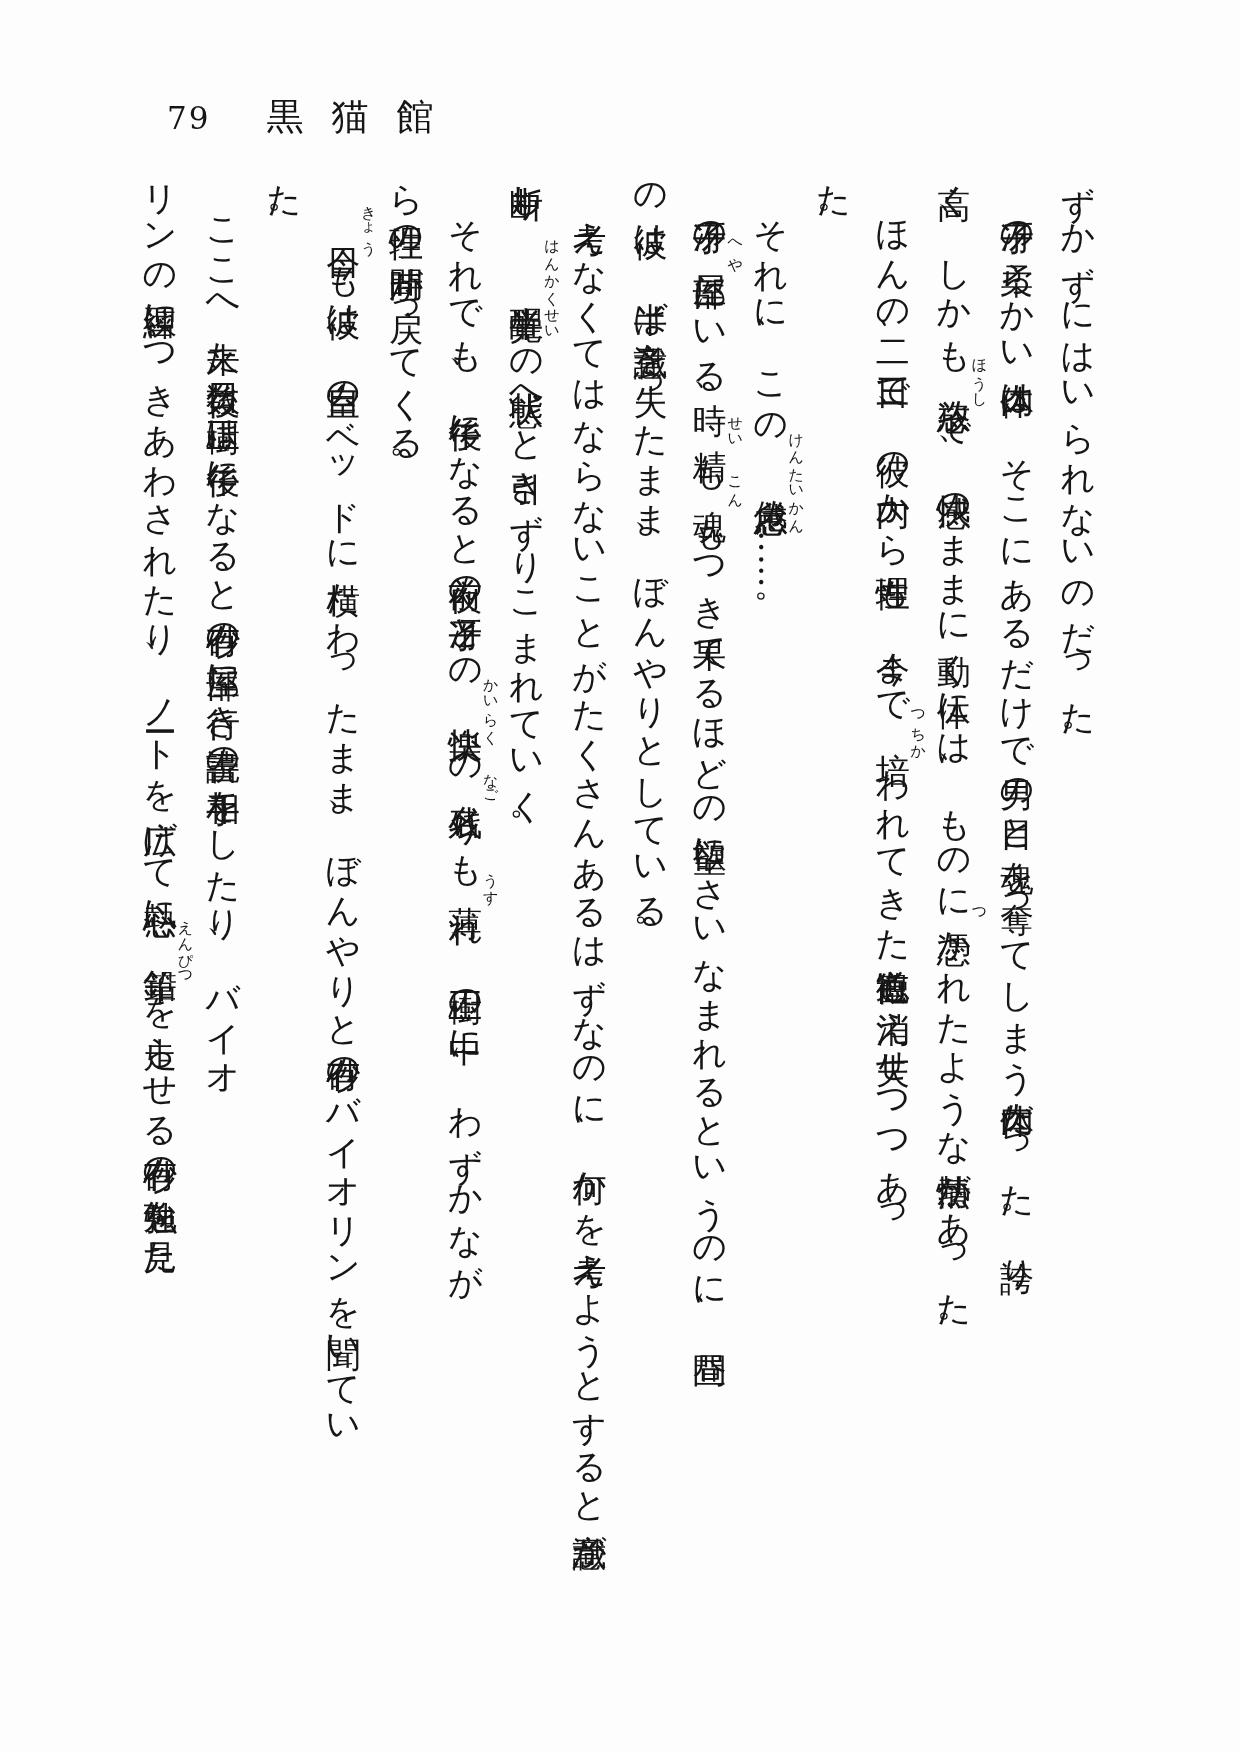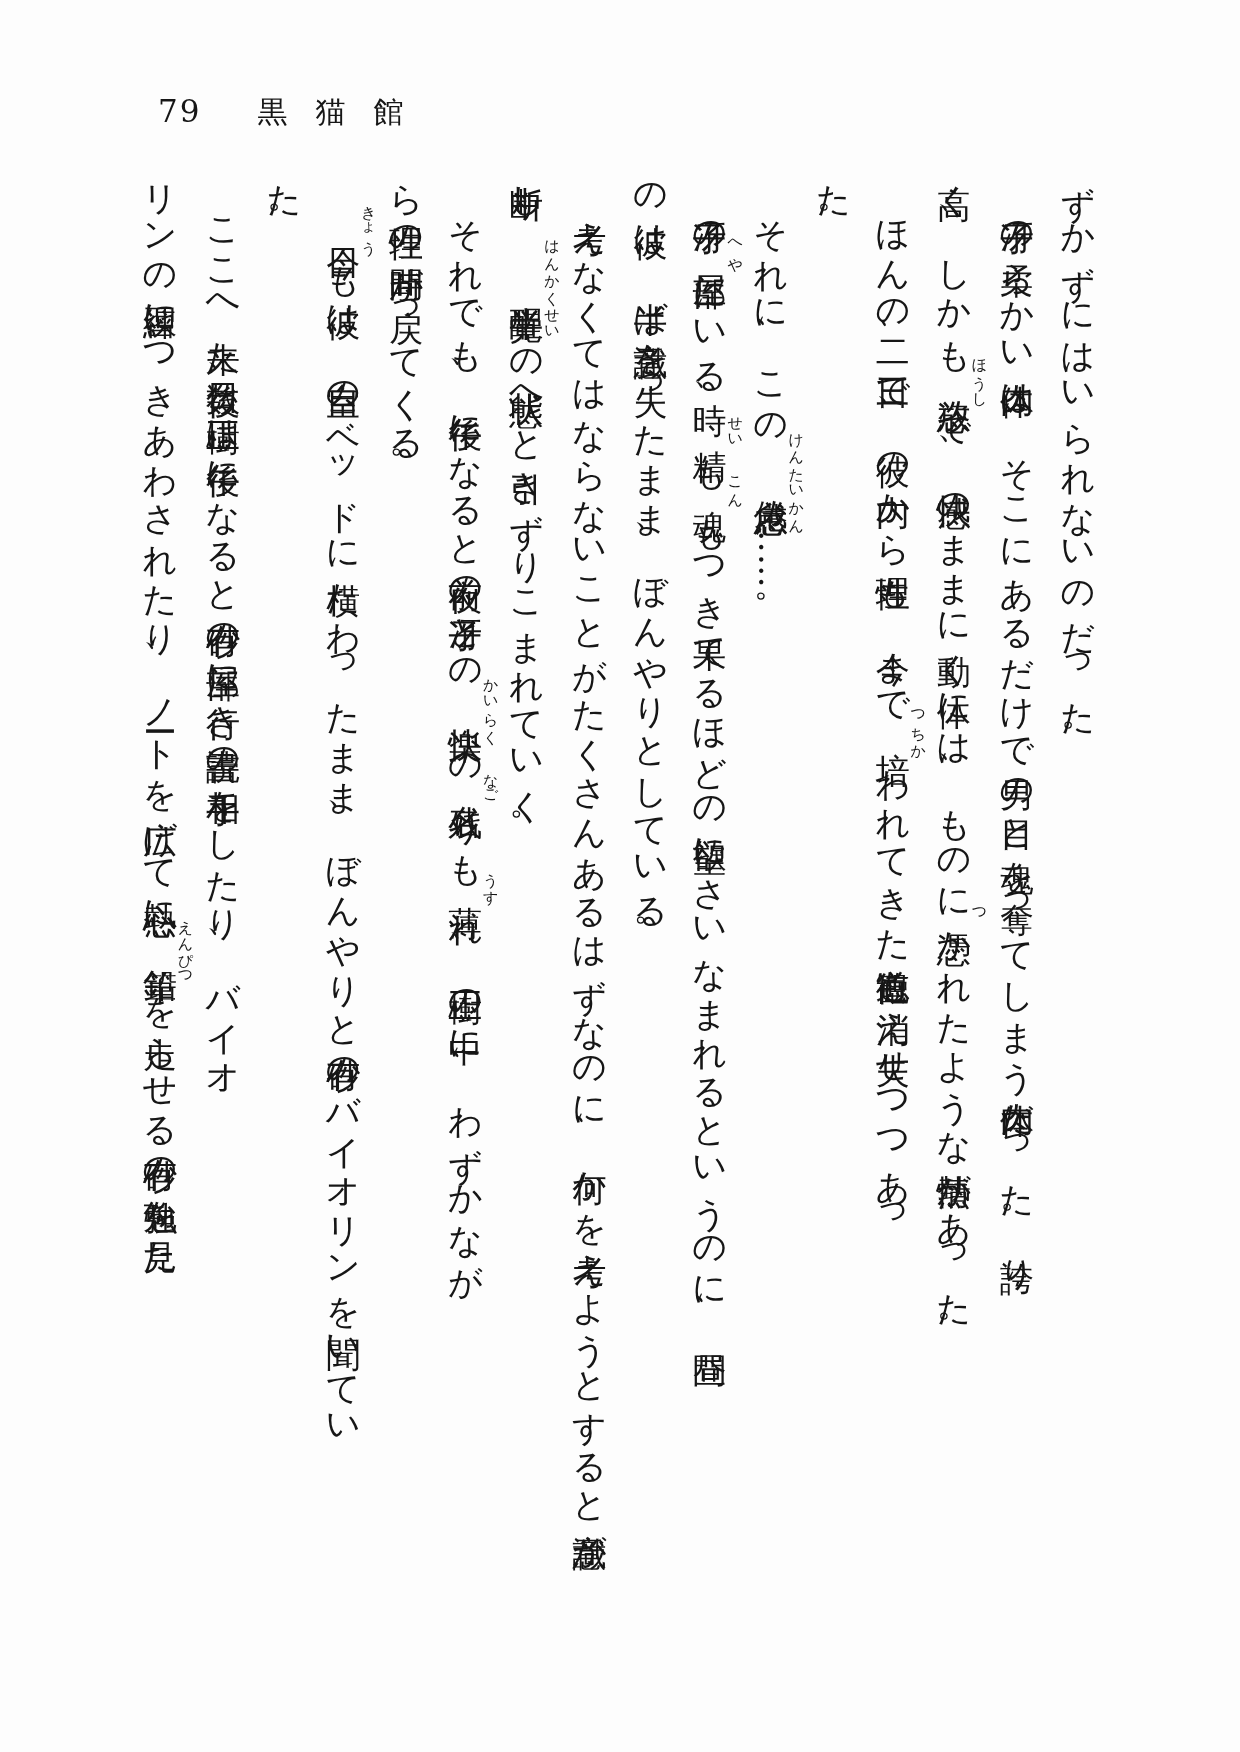--- a/index.html
+++ b/index.html
@@ -17,32 +17,32 @@
     font-family: "DejaVu Serif", "Liberation Serif", serif;
     color: var(--ink);
   }
   .page {
     position: absolute;
     inset: 0;
   }
   
   .running-head {
     position: absolute;
-    left: 158px;
+    left: 167px;
     top: 92px;
     display: flex;
     align-items: baseline;
     white-space: nowrap;
   }
   .page-number {
     font-size: 31px;
     letter-spacing: 2px;
   }
   .book-title {
-    font-size: 30px;
+    font-size: 37px;
     letter-spacing: 28px;
     margin-left: 56px;
   }
   
   .page-body {
     position: absolute;
     inset: 0;
   }
   .tline {
     position: absolute;

